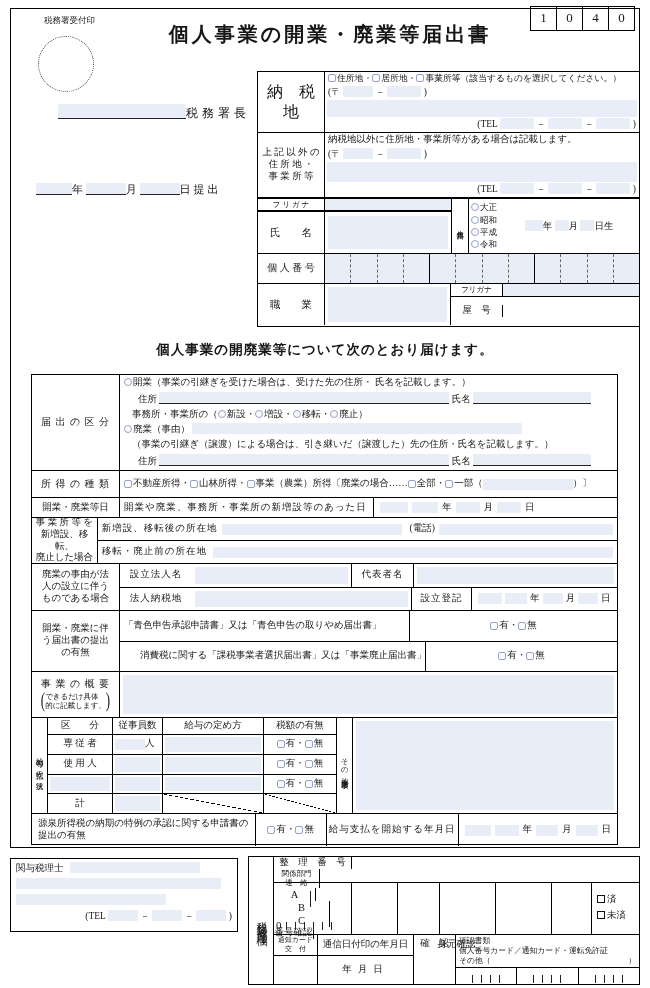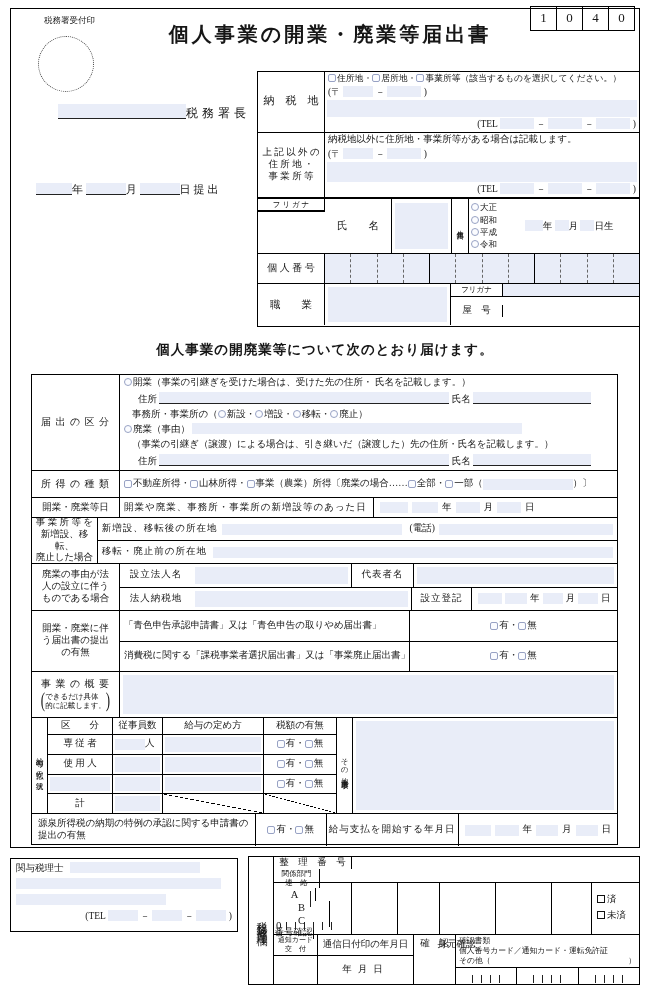--- a/index.html
+++ b/index.html
@@ -56,21 +56,21 @@
 
   <div class="abs nowrap" style="left:36px;top:183px;font-size:11px;">
     <span class="f fu" style="width:36px;"></span><span>年</span>
     <span class="f fu" style="width:40px;"></span><span>月</span>
     <span class="f fu" style="width:40px;"></span><span style="letter-spacing:3px;">日提出</span>
   </div>
 
   <div class="abs bx" style="left:257px;top:71px;width:383px;height:256px;">
 
     <div class="row bb1" style="height:61px;">
-      <div class="cell br1 ctr" style="width:67px;font-size:11px;font-family:Liberation Mono, monospace;">納　税　地</div>
+      <div class="cell br1 ctr" style="width:67px;font-size:16px;">納　税　地</div>
       <div class="cell" style="flex:1;display:flex;flex-direction:column;">
         <div class="pad nowrap" style="font-size:8.8px;">
           <span class="chk sq"></span><span>住所地・</span><span class="chk sq"></span><span>居所地・</span><span class="chk sq"></span><span>事業所等（該当するものを選択してください。）</span>
         </div>
         <div class="pad nowrap">
           <span>(〒</span>
           <span class="f" style="width:30px;"></span>
           <span>－</span>
           <span class="f" style="width:34px;"></span>
           <span>)</span>
@@ -110,21 +110,21 @@
           <span>－</span>
           <span class="f" style="width:34px;"></span>
           <span>－</span>
           <span class="f" style="width:34px;"></span>
           <span>)</span>
         </div>
       </div>
     </div>
 
     <div class="row bb1" style="height:55px;">
-      <div class="cell" style="width:193px;display:flex;flex-direction:row;">
+      <div class="cell" style="width:193px;display:flex;flex-direction:column;">
         <div class="row bb2" style="height:13px;">
           <div class="cell br1 ctr small" style="width:67px;">フ リ ガ ナ</div>
           <div class="cell fb" style="flex:1;"></div>
         </div>
         <div class="row" style="flex:1;">
           <div class="cell br1 ctr" style="width:67px;font-size:10.5px;">氏　　名</div>
           <div class="cell" style="flex:1;padding:4px 3px;">
             <div class="fb" style="height:100%;"></div>
           </div>
         </div>
@@ -309,21 +309,21 @@
         <div class="row bb1" style="flex:1;">
           <div class="cell br1 nowrap" style="width:290px;display:flex;align-items:center;padding:0 4px;">「青色申告承認申請書」又は「青色申告の取りやめ届出書」</div>
           <div class="cell ctr nowrap" style="flex:1;">
             <span class="chk sq"></span>
               <span>有・</span>
               <span class="chk sq"></span>
               <span>無</span>
           </div>
         </div>
         <div class="row" style="flex:1;">
-          <div class="cell br1 nowrap" style="width:290px;display:flex;align-items:center;padding:0 4px;">消費税に関する「課税事業者選択届出書」又は「事業廃止届出書」</div>
+          <div class="cell br1 nowrap" style="width:290px;display:flex;align-items:center;padding:0 4px;margin-left:16px;">消費税に関する「課税事業者選択届出書」又は「事業廃止届出書」</div>
           <div class="cell ctr nowrap" style="flex:1;">
             <span class="chk sq"></span>
               <span>有・</span>
               <span class="chk sq"></span>
               <span>無</span>
           </div>
         </div>
       </div>
     </div>
 

